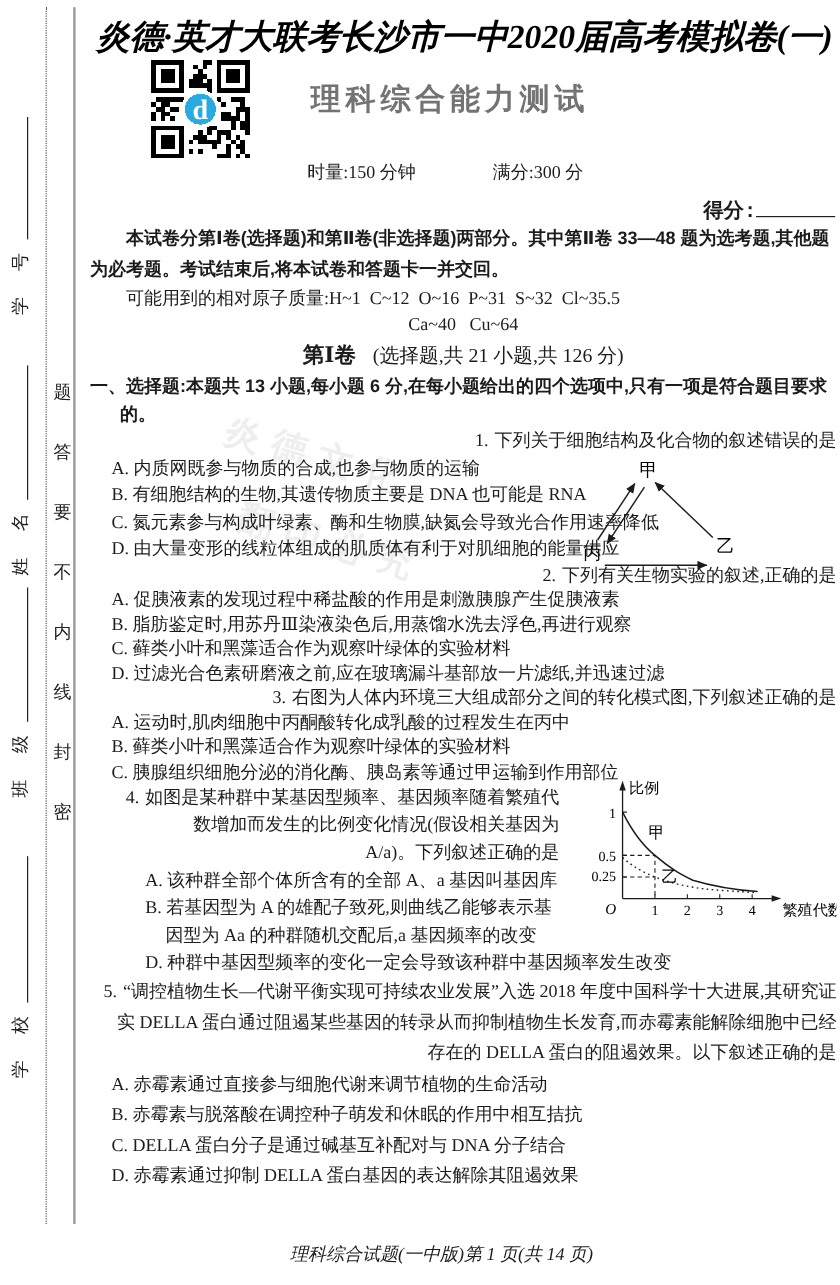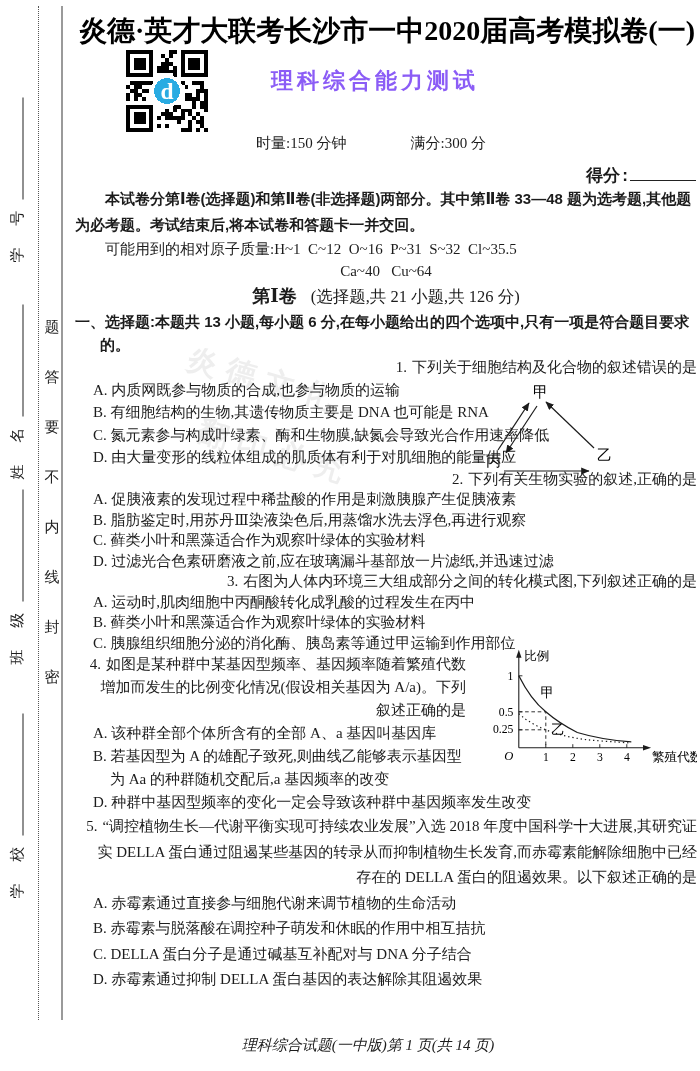--- a/index.html
+++ b/index.html
@@ -18,43 +18,43 @@
     transform:rotate(-90deg); font-size:15px; white-space:nowrap; }
   .m-label { letter-spacing:9px; margin-right:2px; }
   .blank { display:inline-block; border-bottom:1.4px solid #222; height:14px; vertical-align:baseline; }
   .seal-col { position:absolute; left:44px; top:318px; width:16px; display:flex;
     flex-direction:column; gap:31px; font-size:15px; text-align:center; color:#222; }
   
   .wm { position:absolute; color:rgba(90,90,90,0.10); font-size:30px; letter-spacing:10px;
     transform:rotate(16deg); font-weight:bold; white-space:nowrap; pointer-events:none; }
   
   .exam-title { position:absolute; left:78px; top:12px; width:618px; text-align:center;
-    font-size:28px; font-weight:bold; letter-spacing:0px; color:#000; }
+    font-size:28px; font-weight:bold; font-style:italic; letter-spacing:0px; color:#000; }
   .qr-box { position:absolute; left:120px; top:50px; }
   .paper-title { position:absolute; left:230px; top:66px; width:290px; text-align:center;
     font-family:"Liberation Sans","DejaVu Sans",sans-serif; font-weight:bold;
-    font-size:22px; letter-spacing:4px; color:#8b5cf6; }
+    font-size:25px; letter-spacing:4px; color:#737373; }
   .meta-row { position:absolute; left:256px; top:134px; width:230px; display:flex;
     justify-content:space-between; font-size:15px; }
   .score-row { position:absolute; left:586px; top:164px; width:140px; font-size:17px;
     font-family:Liberation Mono, monospace; font-weight:bold; }
   
   .content { position:absolute; left:75px; top:186px; width:622px; font-size:15px; }
   .intro { font-family:"Liberation Sans","DejaVu Sans",sans-serif; font-weight:bold;
     text-indent:2em; line-height:26px; }
   .atomic { line-height:22px; text-indent:2em; white-space:pre-wrap; }
   .atomic2 { line-height:22px; text-align:center; white-space:pre-wrap; }
   .part { text-align:center; line-height:26px; margin-top:1px; }
   .part-t { font-size:18px; font-weight:bold; }
   .part-n { font-size:16.5px; margin-left:14px; }
   .section { font-family:"Liberation Sans","DejaVu Sans",sans-serif; font-weight:bold;
     line-height:23px; padding-left:25px; text-indent:-25px; }
   .q { line-height:22.5px; }
   .q2, .q3 { line-height:20.5px; }
-  .q4 { line-height:23px; }
+  .q4 { line-height:23px;margin-left:28px; }
   .q5 { line-height:25.5px; }
   .stem { padding-left:18px; text-indent:-18px;text-align:right; }
   .qn { margin-right:5px; }
   .opt { padding-left:35px; text-indent:-17px; }
   .fig-q4 { float:right; width:225px; height:126px; margin:-6px 0 0 6px; }
   .fig-q3-abs { position:absolute; left:483px; top:382px; width:140px; height:96px; }
   svg text { font-family:"Liberation Serif","DejaVu Serif",serif; }
   .footer { position:absolute; left:0; top:1036px; width:100%; text-align:center;
     font-size:15px; font-style:italic;margin-left:18px; }
   .clear { clear:both; }

